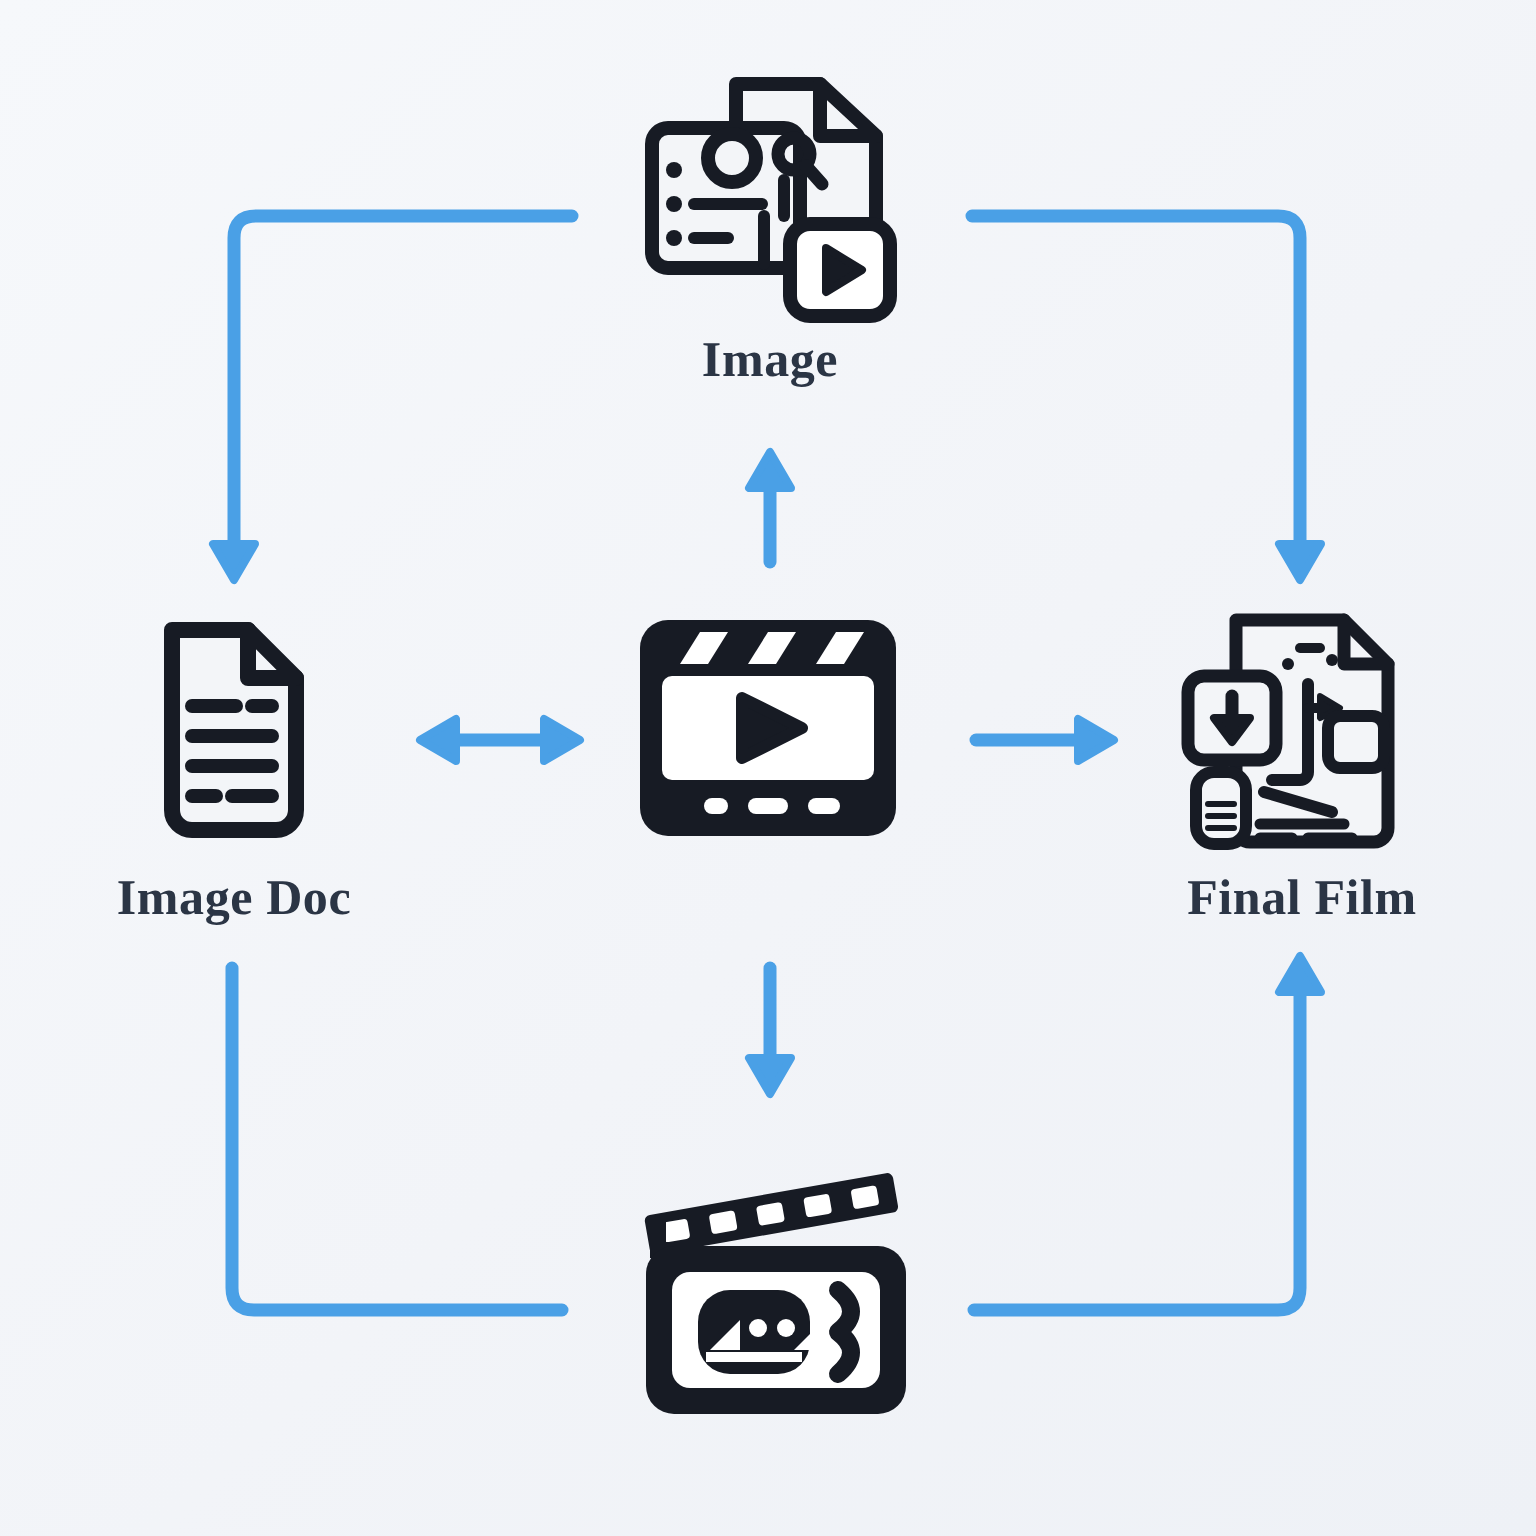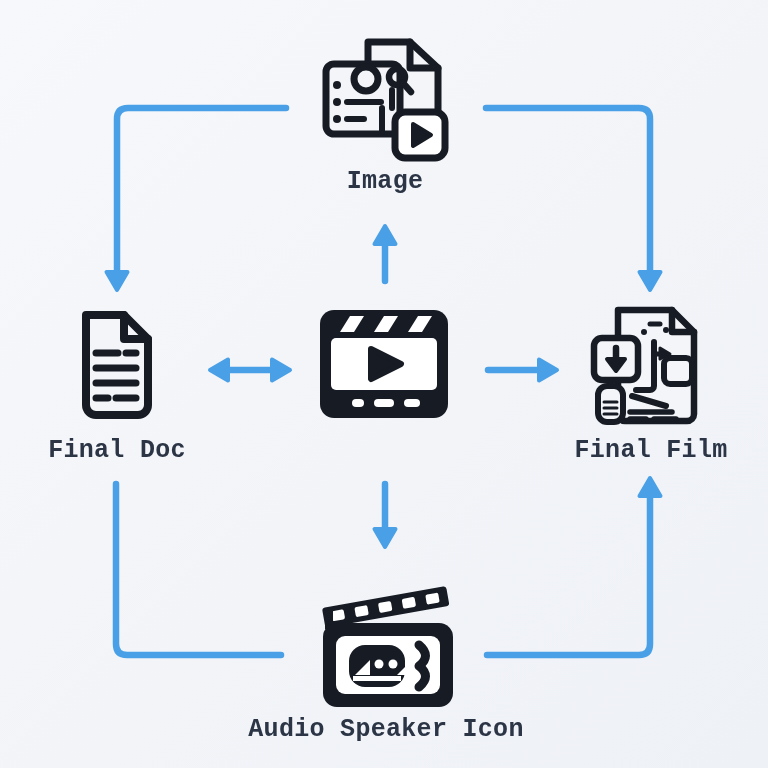--- a/index.html
+++ b/index.html
@@ -2,21 +2,21 @@
 <html><head>
 <meta charset="utf-8">
 <style>
   html, body { margin: 0; padding: 0; background: #f3f5f8; }
   .stage {
     position: relative;
     width: 768px;
     height: 768px;
     background: linear-gradient(135deg, #f6f8fb 0%, #f2f4f8 55%, #eef1f6 100%);
     overflow: hidden;
-    font-family: Liberation Mono, monospace;
+    font-family: Liberation Serif, serif;
   }
   .edge-layer { position: absolute; left: 0; top: 0; width: 768px; height: 768px; }
   .edge-layer path.shaft {
     fill: none; stroke: #4aa0e6; stroke-width: 6.5;
     stroke-linecap: round; stroke-linejoin: round;
   }
   .edge-layer path.head {
     fill: #4aa0e6; stroke: #4aa0e6; stroke-width: 4; stroke-linejoin: round;
   }
   .icon { position: absolute; }
@@ -108,21 +108,21 @@
       <g stroke-width="7">
         <path d="M24 42 H46"></path>
           <path d="M54 42 H64"></path>
         <path d="M24 57 H64"></path>
         <path d="M24 72 H64"></path>
         <path d="M24 87 H36"></path>
           <path d="M44 87 H64"></path>
       </g>
     </g>
   </svg>
-  <div id="label-script" class="label">Final Doc</div>
+  <div id="label-script" class="label">Image Doc</div>
 
   <svg id="icon-video" class="icon" viewBox="0 0 132 112">
     <rect x="2" y="2" width="128" height="108" rx="14" fill="#171b24"></rect>
     <rect x="13" y="30" width="106" height="52" rx="5" fill="#ffffff"></rect>
     <path d="M22 24 L32 8 H46 L36 24 Z" fill="#ffffff"></path>
     <path d="M56 24 L66 8 H80 L70 24 Z" fill="#ffffff"></path>
     <path d="M90 24 L100 8 H114 L104 24 Z" fill="#ffffff"></path>
     <path d="M53 41 L83 56 L53 71 Z" fill="#171b24" stroke="#171b24" stroke-width="6" stroke-linejoin="round"></path>
     <rect x="34" y="91" width="12" height="8" rx="4" fill="#ffffff"></rect>
     <rect x="56" y="91" width="20" height="8" rx="4" fill="#ffffff"></rect>
@@ -170,15 +170,14 @@
     <rect x="10" y="46" width="130" height="84" rx="14" fill="#171b24"></rect>
     <rect x="23" y="59" width="104" height="58" rx="9" fill="#ffffff"></rect>
     <rect x="36" y="68" width="56" height="42" rx="16" fill="#171b24"></rect>
     <rect x="40" y="99" width="48" height="5" fill="#ffffff"></rect>
     <circle cx="66" cy="87" r="4.5" fill="#ffffff"></circle>
     <circle cx="80" cy="87" r="4.5" fill="#ffffff"></circle>
     <path d="M42 98 L57 83 L57 98 Z" fill="#ffffff"></path>
     <path d="M84 98 L93 89 L93 98 Z" fill="#ffffff"></path>
     <path d="M106 68 Q119 79 106 89 Q119 99 106 110" fill="none" stroke="#171b24" stroke-width="9" stroke-linecap="round" stroke-linejoin="round"></path>
   </svg>
-  <div id="label-audio" class="label">Audio Speaker Icon</div>
 
 </div>
 
 </body></html>

